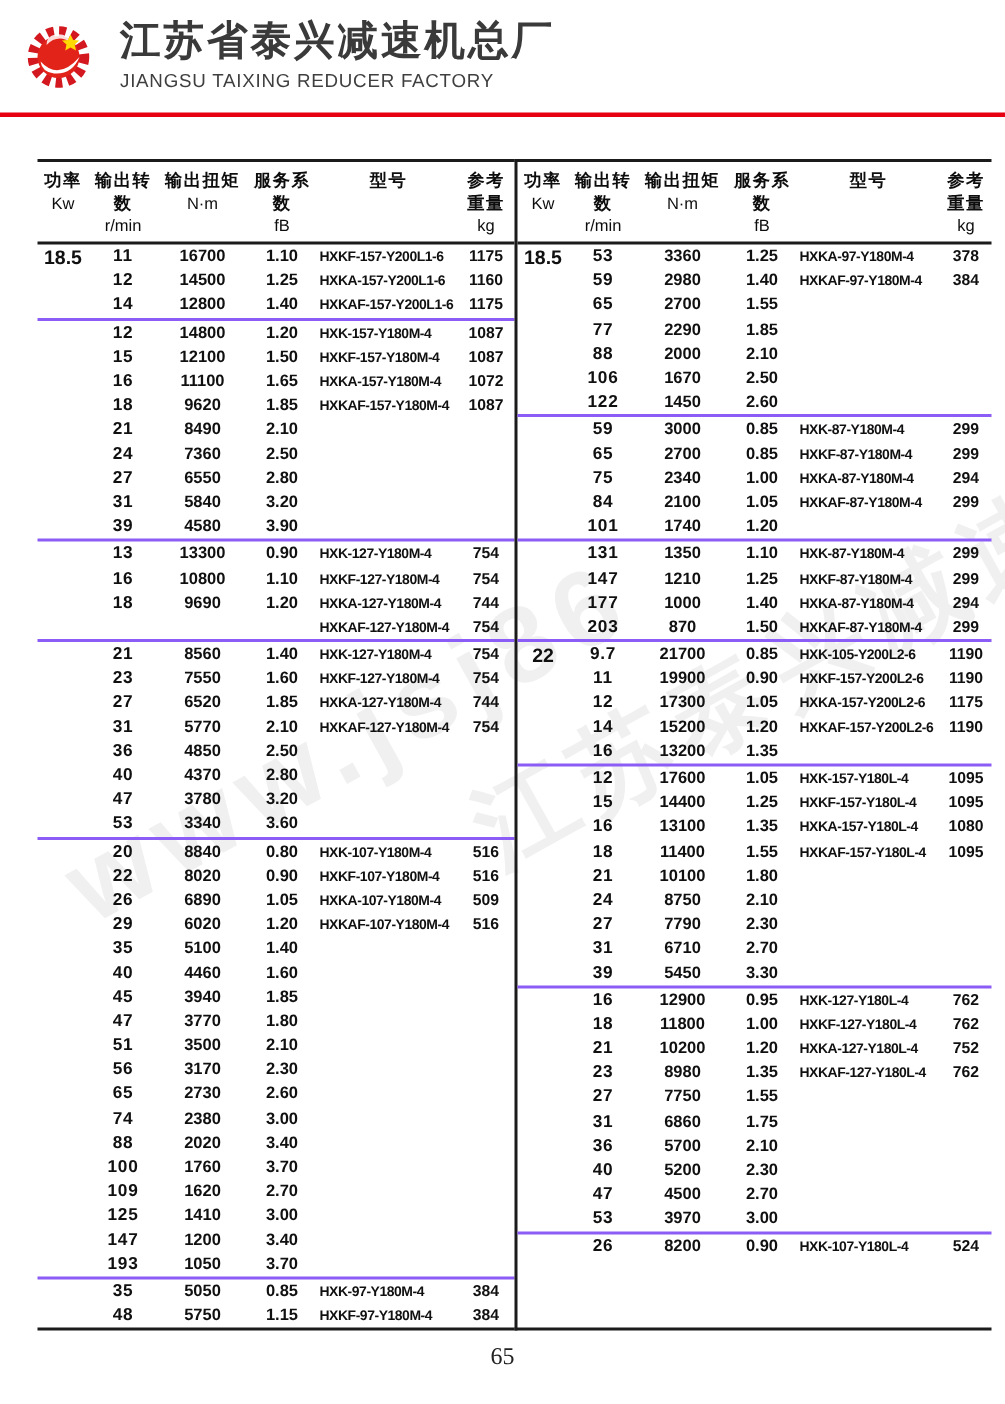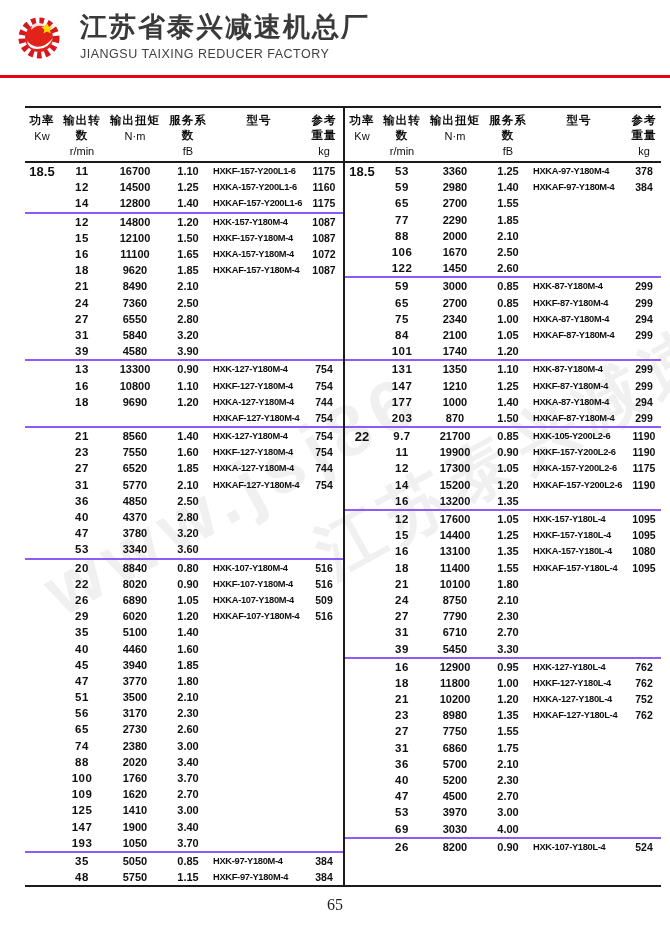--- a/index.html
+++ b/index.html
@@ -443,21 +443,21 @@
               <div class="cell c-power"></div>
               <div class="cell c-speed">125</div>
               <div class="cell c-torque">1410</div>
               <div class="cell c-fb">3.00</div>
               <div class="cell c-model"></div>
               <div class="cell c-weight"></div>
             </div>
             <div class="row">
               <div class="cell c-power"></div>
               <div class="cell c-speed">147</div>
-              <div class="cell c-torque">1900</div>
+              <div class="cell c-torque">1200</div>
               <div class="cell c-fb">3.40</div>
               <div class="cell c-model"></div>
               <div class="cell c-weight"></div>
             </div>
             <div class="row">
               <div class="cell c-power"></div>
               <div class="cell c-speed">193</div>
               <div class="cell c-torque">1050</div>
               <div class="cell c-fb">3.70</div>
               <div class="cell c-model"></div>
@@ -837,28 +837,20 @@
               <div class="cell c-weight"></div>
             </div>
             <div class="row">
               <div class="cell c-power"></div>
               <div class="cell c-speed">53</div>
               <div class="cell c-torque">3970</div>
               <div class="cell c-fb">3.00</div>
               <div class="cell c-model"></div>
               <div class="cell c-weight"></div>
             </div>
-            <div class="row">
-              <div class="cell c-power"></div>
-              <div class="cell c-speed">69</div>
-              <div class="cell c-torque">3030</div>
-              <div class="cell c-fb">4.00</div>
-              <div class="cell c-model"></div>
-              <div class="cell c-weight"></div>
-            </div>
           </div>
           <div class="block">
             <div class="row">
               <div class="cell c-power"></div>
               <div class="cell c-speed">26</div>
               <div class="cell c-torque">8200</div>
               <div class="cell c-fb">0.90</div>
               <div class="cell c-model">HXK-107-Y180L-4</div>
               <div class="cell c-weight">524</div>
             </div>

